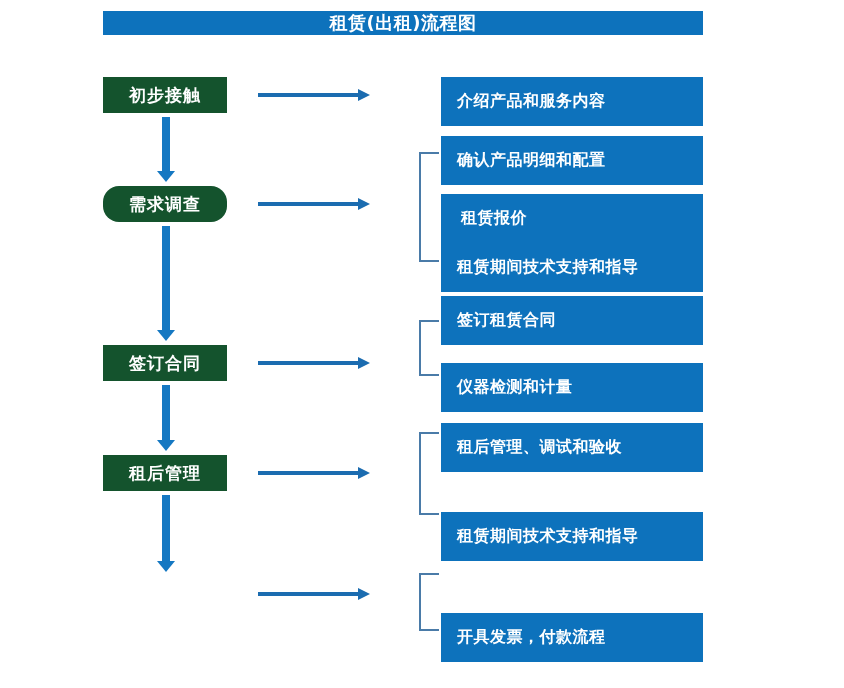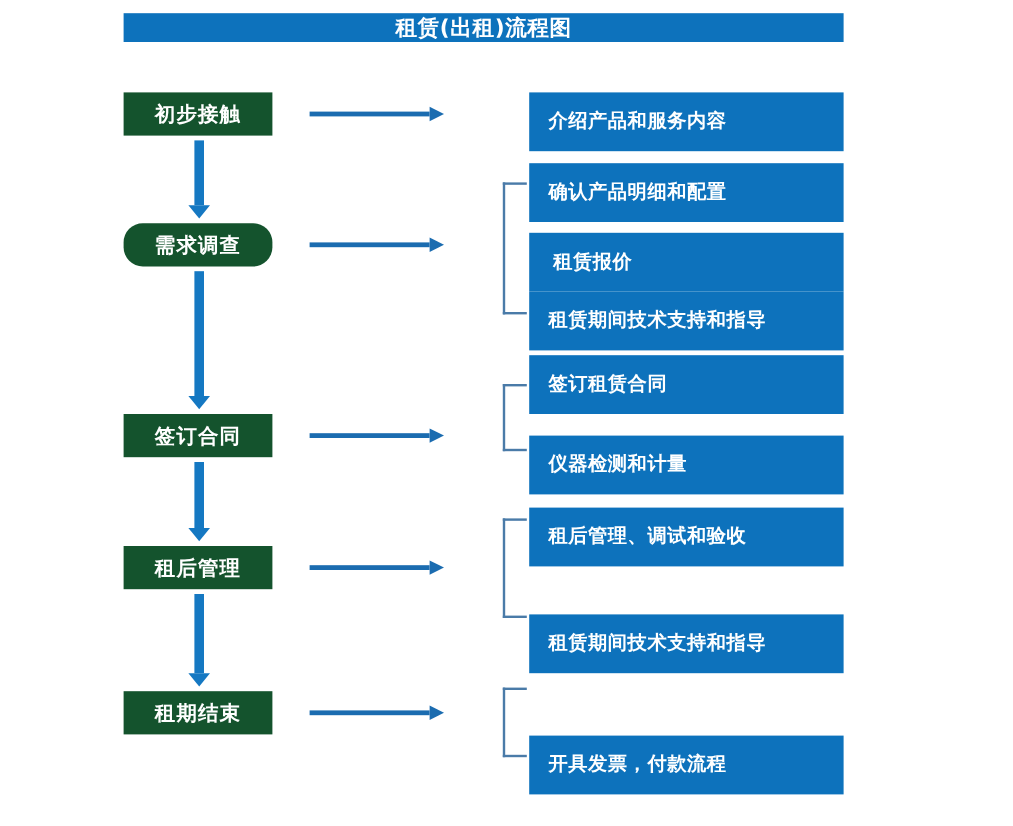--- a/index.html
+++ b/index.html
@@ -132,21 +132,20 @@
 <body>
 
 <div id="canvas">
 
   <div class="title-bar">租赁(出租)流程图</div>
 
   <div class="stage-box" style="top:77px;">初步接触</div>
   <div class="stage-box" style="top:186px;border-radius:16px;">需求调查</div>
   <div class="stage-box" style="top:345px;">签订合同</div>
   <div class="stage-box" style="top:455px;">租后管理</div>
-  <div class="stage-box" style="top:576px;">租期结束</div>
 
   <div class="v-arrow" style="top:117px; height:65px;">
     <div class="shaft" style="height:54px;"></div>
     <div class="head" style="top:54px;"></div>
   </div>
   <div class="v-arrow" style="top:226px; height:115px;">
     <div class="shaft" style="height:104px;"></div>
     <div class="head" style="top:104px;"></div>
   </div>
   <div class="v-arrow" style="top:385px; height:66px;">

